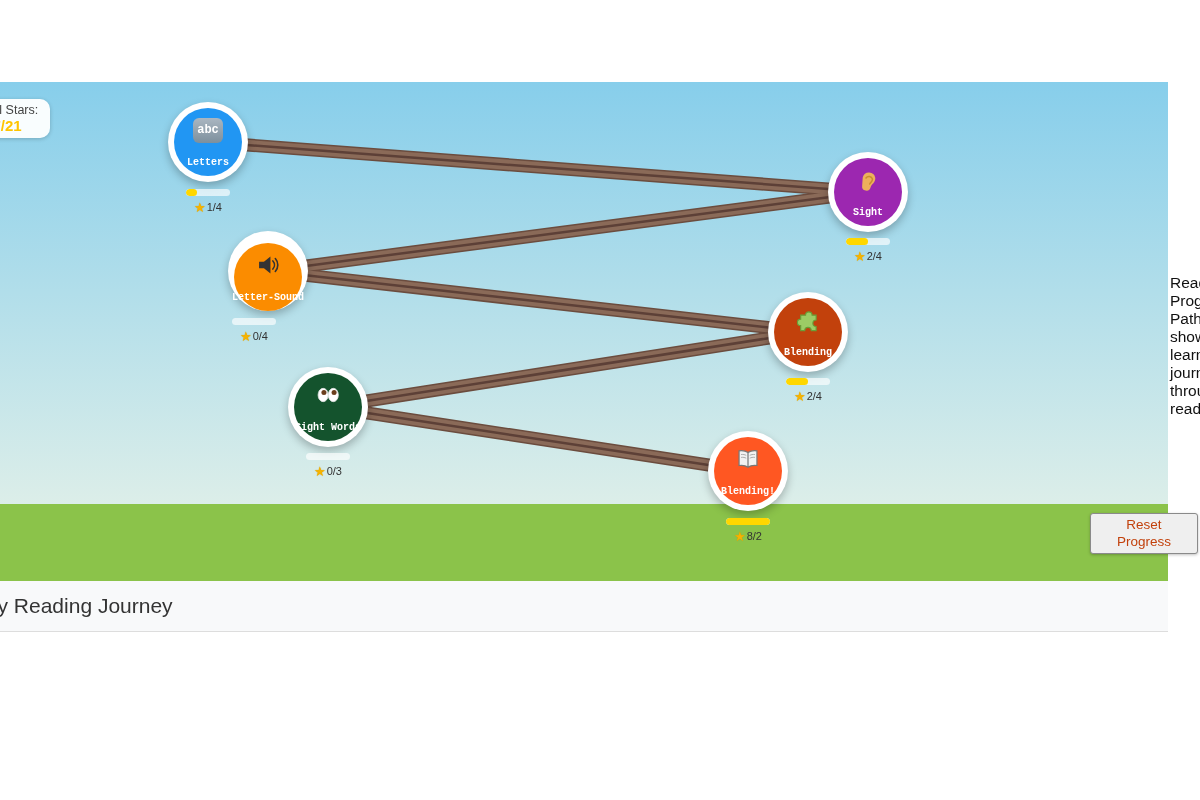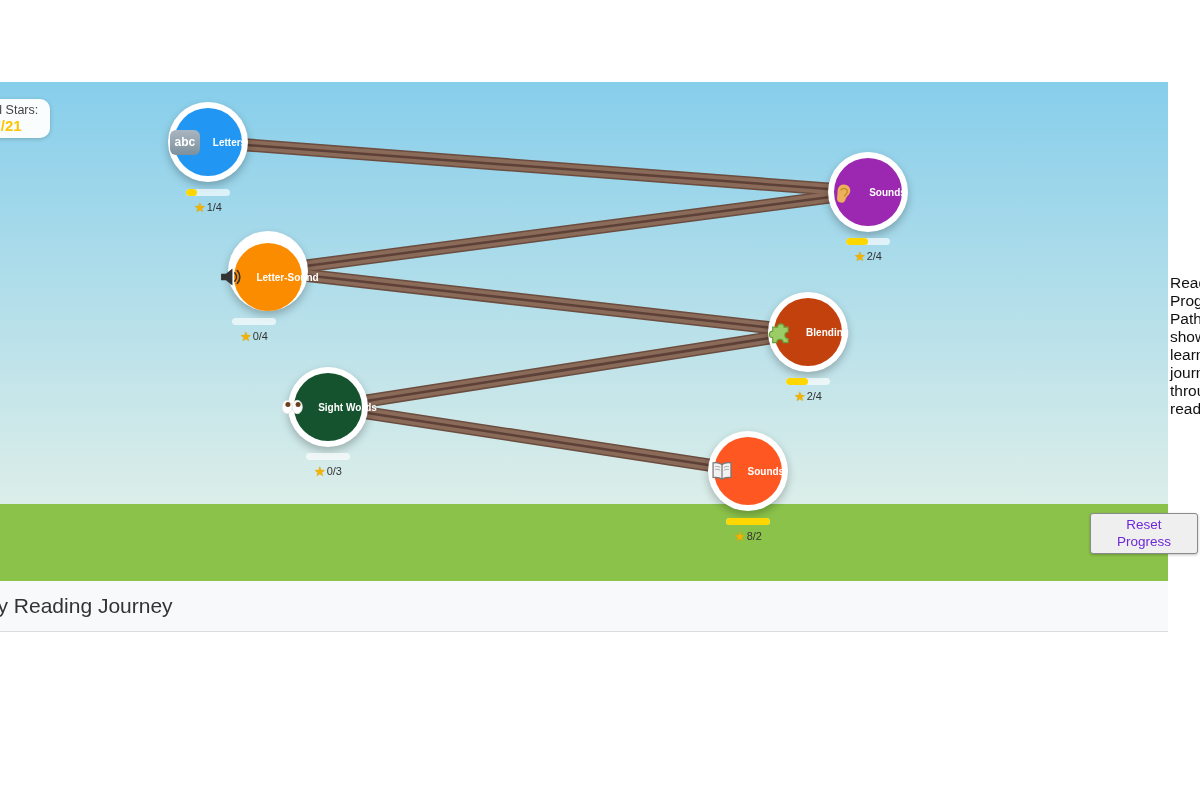--- a/index.html
+++ b/index.html
@@ -12,21 +12,21 @@
   .grass { position:absolute; left:0; top:504px; width:1168px; height:77px;
     background:#8BC34A; z-index:1; }
   .trail-svg { position:absolute; left:0; top:0; width:1200px; height:800px;
     z-index:2; pointer-events:none; }
 
   
   .node { position:absolute; width:80px; height:80px; border-radius:50%;
     background:#fff; z-index:3; display:flex; align-items:center; justify-content:center;
     box-shadow:0 4px 9px rgba(0,0,0,0.25); cursor:pointer; }
   .node-inner { width:68px; height:68px; border-radius:50%;
-    display:flex; align-items:center; justify-content:center; gap:13px; }
+    display:flex; flex-direction:column; align-items:center; justify-content:center; gap:13px;font-family:Liberation Mono, monospace; }
   .node-label { color:#fff; font-size:10px; font-weight:bold; white-space:nowrap; }
   .node-letters      { left:168px; top:102px; } .node-letters .node-inner      { background:#2196F3; }
   .node-sounds       { left:828px; top:152px; } .node-sounds .node-inner       { background:#9C27B0; }
   .node-letter-sound { left:228px; top:231px;align-items:flex-end; } .node-letter-sound .node-inner { background:#FB8C00; }
   .node-blending     { left:768px; top:292px; } .node-blending .node-inner     { background:#c2410c; }
   .node-sight-words  { left:288px; top:367px; } .node-sight-words .node-inner  { background:#14532d; }
   .node-reading      { left:708px; top:431px; } .node-reading .node-inner      { background:#FF5722; }
 
   .icon-wrap { width:30px; height:27px; display:flex; align-items:center; justify-content:center; }
   .abc-box { display:inline-block; width:30px; height:25px; border-radius:6px;
@@ -51,21 +51,21 @@
   
   .stars-badge { position:absolute; left:-36px; top:99px; width:86px; z-index:4;
     background:rgba(255,255,255,0.95); border-radius:10px; padding:4px 8px;
     text-align:center; box-shadow:0 1px 4px rgba(0,0,0,0.2); }
   .stars-badge .lbl { font-size:12.5px; color:#444; }
   .stars-badge .val { font-size:15px; font-weight:bold; color:#FFC400; }
 
   
   .reset-btn { position:absolute; left:1090px; top:513px; width:108px; height:41px; z-index:4;
     background:#efefef; border:1px solid #8a8a8a; border-radius:3px;
-    font-family:"Liberation Sans", sans-serif; font-size:13.5px; line-height:1.25; color:#6d28d9;
+    font-family:"Liberation Sans", sans-serif; font-size:13.5px; line-height:1.25; color:#c2410c;
     text-align:center; padding:2px 14px; cursor:pointer;
     box-shadow:0 1px 3px rgba(0,0,0,0.25); }
 
   
   .title-bar { position:absolute; left:0; top:581px; width:1168px; height:51px;
     background:#f8f9fa; border-bottom:1px solid #ddd; z-index:1; overflow:visible; }
   .page-title { position:absolute; left:-20px; top:0; height:100%;
     display:flex; align-items:center; font-size:21px; font-weight:400; color:#333;
     white-space:nowrap; }
 
@@ -95,21 +95,21 @@
 </div>
 
 <div class="node node-sounds">
   <div class="node-inner">
     <span class="icon-wrap">
       <svg viewBox="0 0 32 32" width="26" height="26">
         <path d="M9.5 13 A8 8.5 0 0 1 25 13.5 C25 19.5 20.5 20.5 19.2 25 A5.3 5.3 0 0 1 8.8 23 Z" fill="#EDB05C"></path>
         <path d="M13.5 13.5 a4.5 4.5 0 0 1 8 1.5 c0 2.6 -2.4 3.8 -3.4 6" fill="none" stroke="#C98E2E" stroke-width="1.8" stroke-linecap="round"></path>
       </svg>
     </span>
-    <div class="node-label">Sounds</div>
+    <div class="node-label">Sight</div>
   </div>
 </div>
 
 <div class="node node-letter-sound">
   <div class="node-inner">
     <span class="icon-wrap">
       <svg viewBox="0 0 32 32" width="26" height="26">
         <path d="M5 12h6l8-6.5v21L11 20H5z" fill="#333"></path>
         <path d="M22 11a7.5 7.5 0 0 1 0 10 M25 8a12 12 0 0 1 0 16" stroke="#333" stroke-width="2" fill="none" stroke-linecap="round"></path>
       </svg>
@@ -145,21 +145,21 @@
 
 <div class="node node-reading">
   <div class="node-inner">
     <span class="icon-wrap">
       <svg viewBox="0 0 32 32" width="26" height="26">
         <path d="M16 8c-3-2-7-2.5-11-2v18c4-.5 8 0 11 2 3-2 7-2.5 11-2V6c-4-.5-8 0-11 2z" fill="#f2f2f2" stroke="#777" stroke-width="1.5"></path>
         <path d="M16 8v18" stroke="#777" stroke-width="1.5"></path>
         <path d="M7.5 10.5c2.5-.3 4.8.2 6.3 1 M7.5 14c2.5-.3 4.8.2 6.3 1 M18.2 11.5c1.5-.8 3.8-1.3 6.3-1 M18.2 15c1.5-.8 3.8-1.3 6.3-1" stroke="#9a9a9a" stroke-width="1" fill="none"></path>
       </svg>
     </span>
-    <div class="node-label">Sounds!</div>
+    <div class="node-label">Blending!</div>
   </div>
 </div>
 
 <div class="meta meta-letters">
   <div class="bar">
       <div class="bar-fill" style="width: 25%;"></div>
     </div>
   <div class="stars"><span class="star">★</span><span>1/4</span></div>
 </div>
 <div class="meta meta-sounds">

